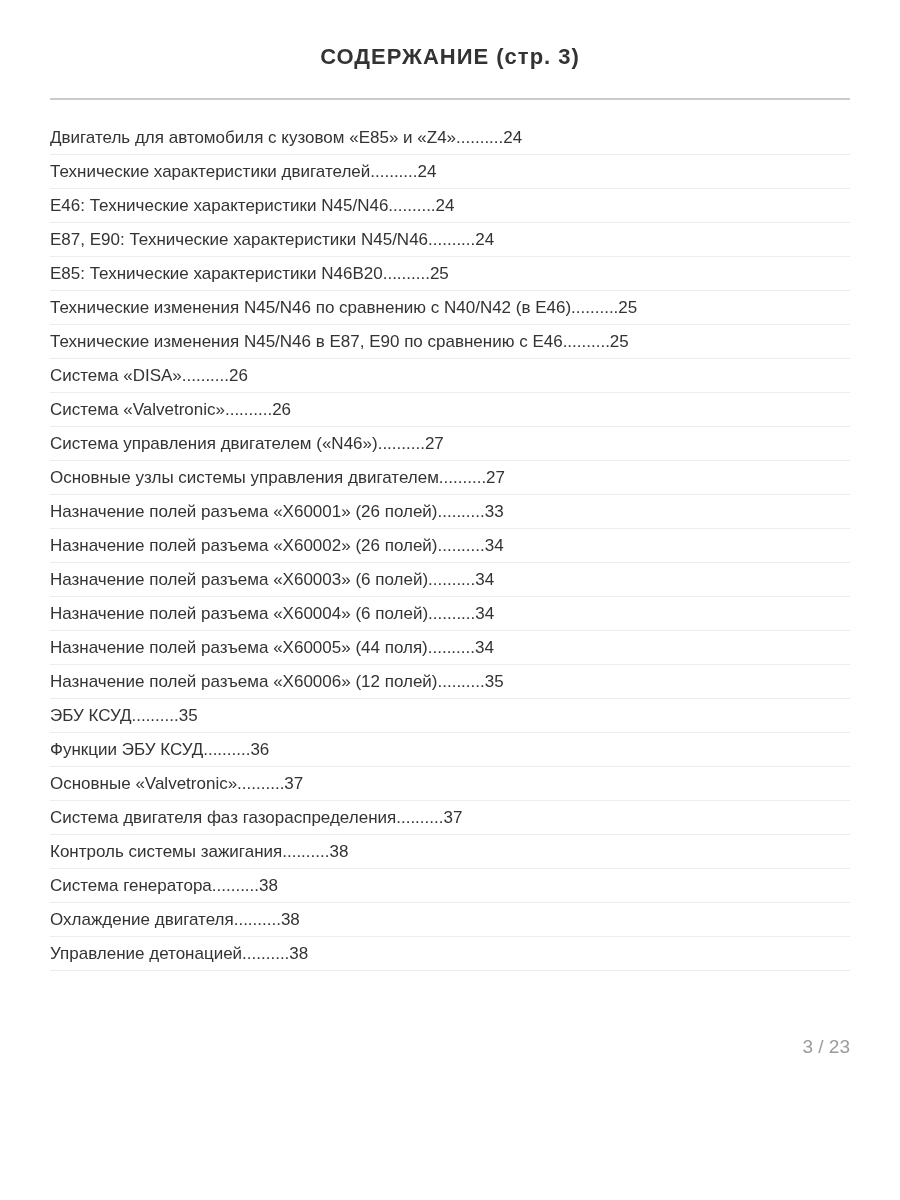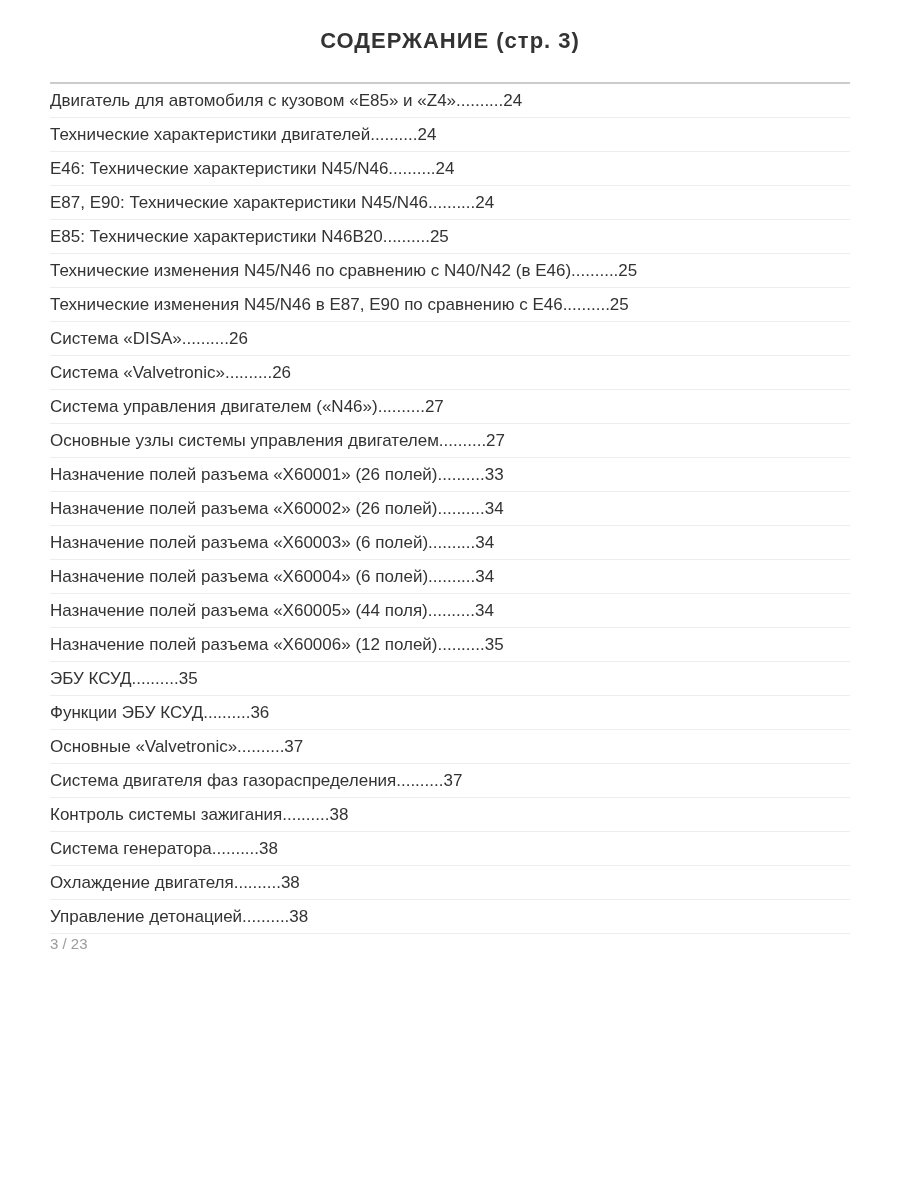--- a/index.html
+++ b/index.html
@@ -21,51 +21,53 @@
     background: var(--bg);
     font-family: "Liberation Sans", "DejaVu Sans", sans-serif;
     overflow: hidden;
   }
   .page {
     margin: 0 50px;
     width: 800px;
   }
   .page-title {
     margin: 0;
-    padding-top: 26px;
+    padding-top: 42px;
     font-size: 22px;
     line-height: 30px;
     font-weight: 700;
     letter-spacing: 1px;
     text-align: center;
     color: var(--title);
   }
   .title-divider {
     margin-top: 26px;
     height: 2px;
     background: var(--divider);
   }
   .toc-list {
+    margin-top: 21px;
   }
   .toc-row {
     height: 34px;
     display: flex;
     align-items: center;
     border-bottom: 1px solid var(--row-border);
     font-size: 17px;
     color: var(--text);
     cursor: pointer;
   }
   .toc-row span {
     white-space: nowrap;
     overflow: hidden;
   }
   .page-footer {
-    text-align: left;
-    font-size: 15px;
+    margin-top: 66px;
+    text-align: right;
+    font-size: 19px;
     line-height: 20px;
     color: var(--footer-text);
   }
 </style>
 </head>
 <body>
 
 <div class="page">
   <h1 class="page-title">СОДЕРЖАНИЕ (стр. 3)</h1>
   <div class="title-divider"></div>

